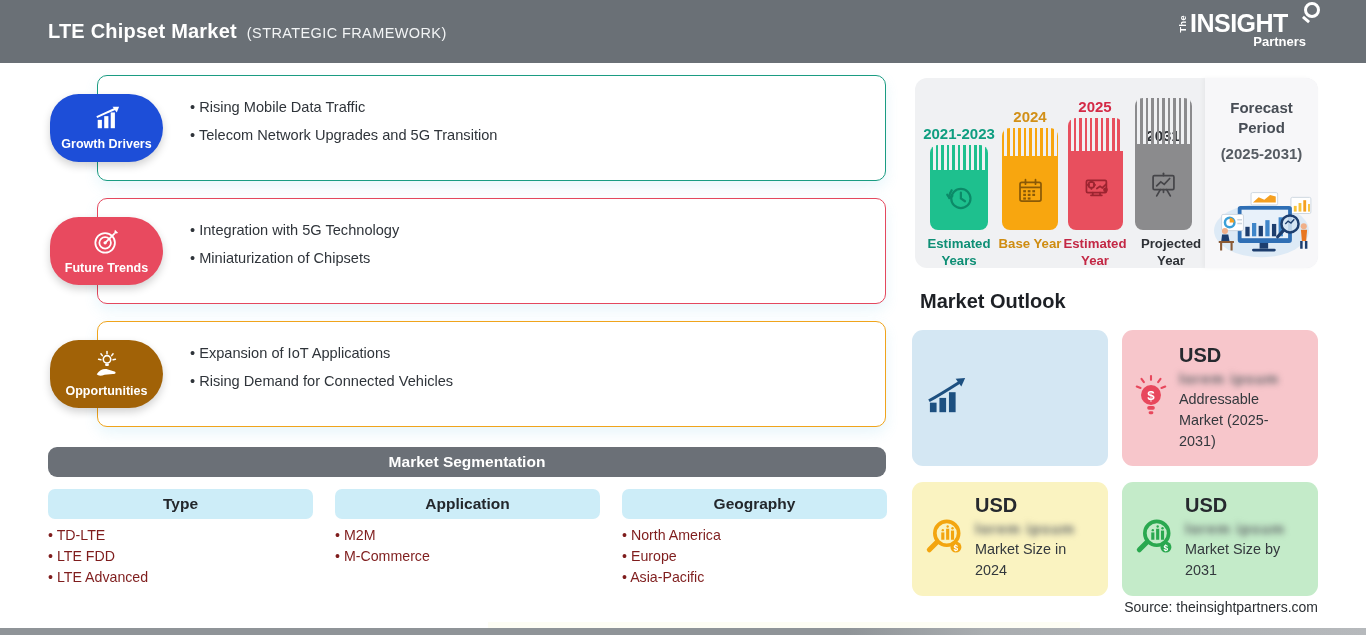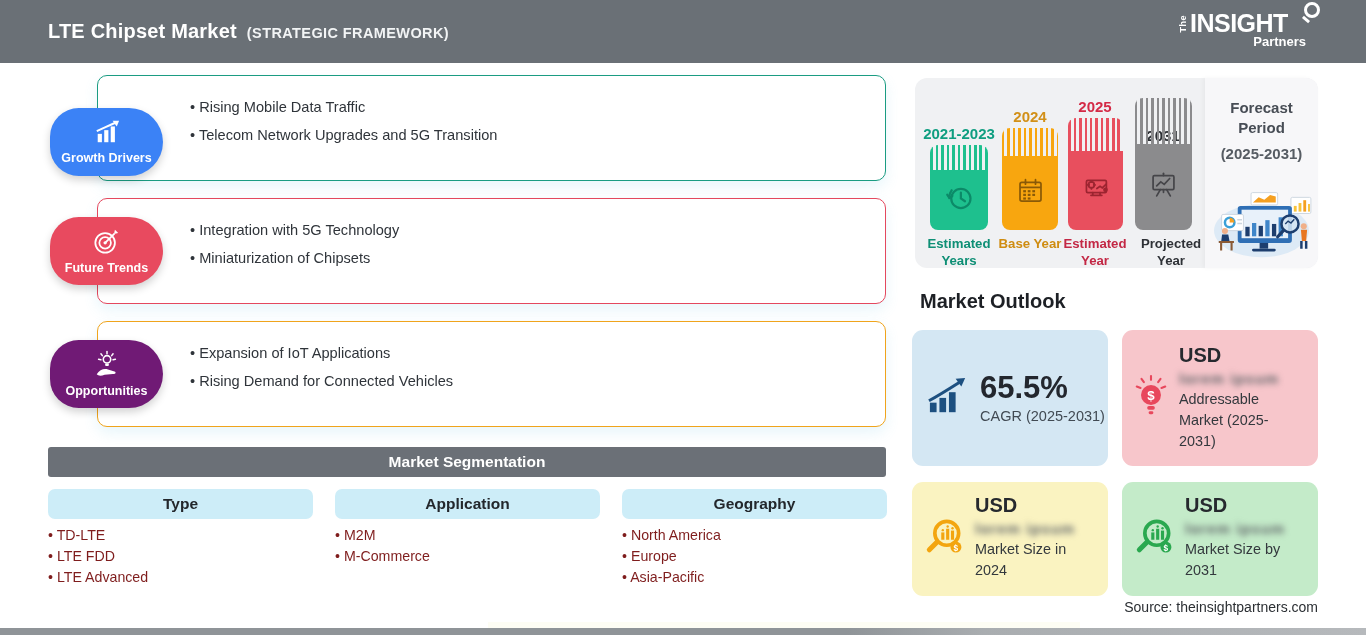--- a/index.html
+++ b/index.html
@@ -5,47 +5,47 @@
   * { margin:0; padding:0; box-sizing:border-box; }
   html,body { background:#e9e9e9; }
   #stage {
     position:relative; width:1366px; height:635px; background:#ffffff;
     font-family:"Liberation Sans", sans-serif; overflow:hidden;
   }
   
   .header { position:absolute; left:0; top:0; width:1366px; height:63px; background:#6a7076; }
   .header-titles { position:absolute; left:48px; top:0; height:63px; display:flex; align-items:baseline; gap:10px; padding-top:20px; }
   .title { color:#fff; font-size:20px; font-weight:700; letter-spacing:.2px; white-space:nowrap; }
-  .subtitle { color:#f2f4f5; font-size:14.5px; font-weight:700; letter-spacing:.4px; white-space:nowrap; }
+  .subtitle { color:#f2f4f5; font-size:14.5px; font-weight:400; letter-spacing:.4px; white-space:nowrap; }
   .logo { position:absolute; right:58px; top:11px; color:#fff; width:130px; }
   .logo-row { display:flex; align-items:flex-end; position:relative; }
   .logo-the { writing-mode:vertical-rl; transform:rotate(180deg); font-size:9px; font-weight:700; letter-spacing:.5px; margin-right:2px; margin-bottom:3px; }
   .logo-insight { font-size:25px; font-weight:800; letter-spacing:-.5px; line-height:1; }
   .logo-lens { position:absolute; right:-12px; top:-9px; width:16px; height:16px; border:3px solid #fff; border-radius:50%; }
   .logo-lens::after { content:""; position:absolute; left:-5px; top:13px; width:8px; height:3px; background:#fff; transform:rotate(40deg); }
   .logo-partners { text-align:right; font-size:13px; font-weight:700; margin-top:-2px; padding-right:2px; }
   
   .fbox { position:absolute; left:97px; width:789px; height:106px; background:#fff; border-radius:10px;
           box-shadow:0 6px 14px rgba(90,190,230,.14); }
   .fbox-1 { top:75px;  border:1.6px solid #1a9c82; }
   .fbox-2 { top:198px; border:1.6px solid #e4485e; }
   .fbox-3 { top:321px; border:1.6px solid #f0a41c; }
   .fbox ul { list-style:none; padding:17px 0 0 92px; }
   .fbox li { font-size:14.6px; color:#2f343a; line-height:28px; white-space:nowrap; }
   .fbox li::before { content:"•  "; color:#2f343a; }
   .pill { position:absolute; left:50px; width:113px; height:68px; border-radius:34px 40px 40px 34px;
           display:flex; flex-direction:column; align-items:center; justify-content:center; gap:2px;
           color:#fff; box-shadow:0 4px 8px rgba(0,0,0,.18); }
-  .pill-1 { top:108px;  background:#3b82f6; }
+  .pill-1 { top:94px;  background:#1d4ed8; }
   .pill-2 { top:217px; background:#e84a5f; }
-  .pill-3 { top:340px; background:#701a75; }
+  .pill-3 { top:340px; background:#a16207; }
   .pill-label { font-size:12.5px; font-weight:700; white-space:nowrap; }
   
   .seg-bar { position:absolute; left:48px; top:447px; width:838px; height:30px; background:#6b7077;
-             border-radius:3px; display:flex; align-items:center; justify-content:center;
+             border-radius:9px; display:flex; align-items:center; justify-content:center;
              color:#fff; font-size:15.5px; font-weight:700; }
   .seg-head { position:absolute; top:489px; width:265px; height:30px; background:#cdedf8; border-radius:7px;
               display:flex; align-items:center; justify-content:center; color:#23272c; font-size:15.5px; font-weight:700; }
   .seg-head-1 { left:48px; } .seg-head-2 { left:335px; } .seg-head-3 { left:622px; }
   .seg-list { position:absolute; top:525px; width:265px; list-style:none; }
   .seg-list-1 { left:48px; } .seg-list-2 { left:335px; } .seg-list-3 { left:622px; }
   .seg-list li { font-size:14.2px; color:#7f1d1d; line-height:20.8px; }
   .seg-list li::before { content:"•  "; }
   
   .chart-card { position:absolute; left:915px; top:78px; width:403px; height:190px; background:#f0f1f3; border-radius:12px; }
@@ -313,24 +313,20 @@
   <div class="card card-cagr">
     <span>
       <svg viewBox="0 0 46 42" width="44" height="40">
         <rect x="4" y="28" width="7" height="10" fill="#1d5080"></rect>
         <rect x="14" y="23" width="7" height="15" fill="#1d5080"></rect>
         <rect x="24" y="17" width="7" height="21" fill="#1d5080"></rect>
         <path d="M3 26 C 14 20 25 13 36 6" stroke="#1d5080" stroke-width="3.2" fill="none"></path>
         <path d="M31 3 l10 -1 l-4 9 z" fill="#1d5080"></path>
       </svg>
     </span>
-    <div>
-      <div class="cagr-value">65.5%</div>
-      <div class="cagr-label">CAGR (2025-2031)</div>
-    </div>
   </div>
 
   <div class="card card-addr">
     <span class="card-icon">
       <svg viewBox="0 0 40 46" width="38" height="44">
         <g stroke="#e8475c" stroke-width="2.2" stroke-linecap="round">
           <line x1="20" y1="2" x2="20" y2="6"></line>
             <line x1="10" y1="5" x2="12.5" y2="8.5"></line>
             <line x1="30" y1="5" x2="27.5" y2="8.5"></line>
           <line x1="5" y1="13" x2="9" y2="14.5"></line>

